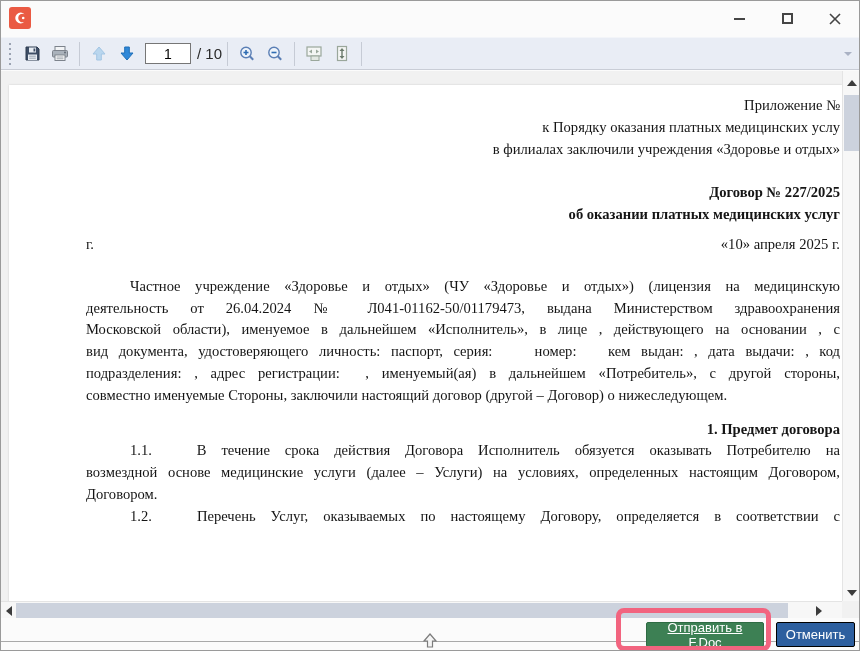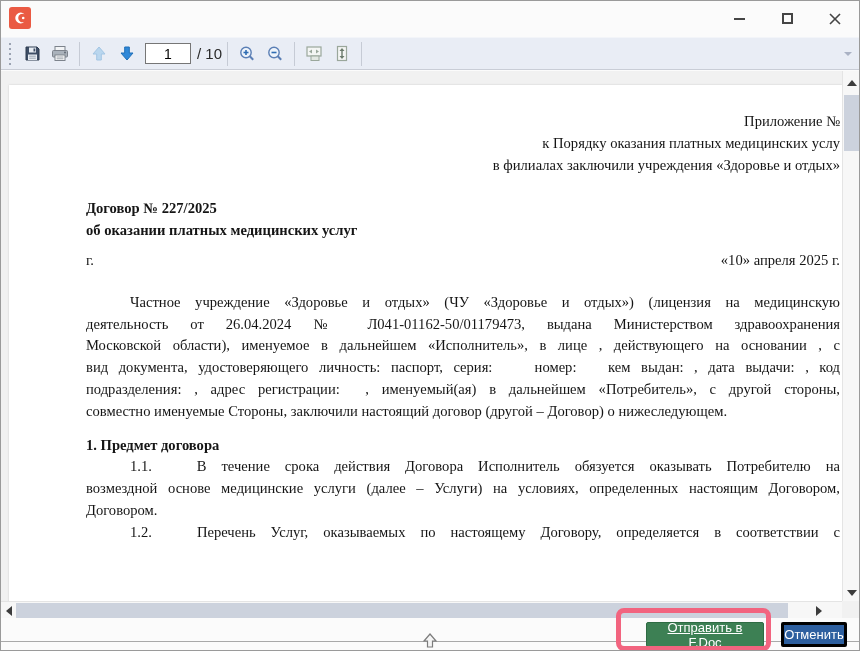--- a/index.html
+++ b/index.html
@@ -19,24 +19,24 @@
   .grip { width:5px; height:22px; margin:0 6px 0 2px; background:repeating-linear-gradient(to bottom,#9ba3b2 0 2px,transparent 2px 5px); background-size:2px 100%; background-repeat:no-repeat; background-position:center; }
   .tbtn { width:28px; height:26px; border:none; background:transparent; display:flex; align-items:center; justify-content:center; cursor:pointer; border-radius:3px; }
   .tsep { width:1px; height:24px; background:#c6cbd5; margin:0 5px; }
   .page-input { width:46px; height:21px; border:1px solid #767676; background:#fff; text-align:center; font-size:14px; font-family:"Liberation Sans",sans-serif; margin:0 6px 0 4px; }
   .page-total { font-size:15px; color:#2a2a2a; margin-right:0; white-space:pre; }
   .toolbar-overflow { margin-left:auto; width:14px; height:20px; display:flex; align-items:center; justify-content:center; }
   .chev { width:0; height:0; border-left:4px solid transparent; border-right:4px solid transparent; border-top:4px solid #aab2c4; }
 
   
   .viewport { position:absolute; left:0; top:70px; right:0; height:547px; background:#f1f1f1; overflow:hidden; }
-  .page { position:absolute; left:8px; top:14px; right:17px; bottom:0; background:#ffffff; overflow:hidden; padding:26px 2px 0 77px; box-shadow:0 0 2px rgba(0,0,0,.15); }
+  .page { position:absolute; left:8px; top:14px; right:17px; bottom:0; background:#ffffff; overflow:hidden; padding:10px 2px 0 77px; box-shadow:0 0 2px rgba(0,0,0,.15); }
   .doc { font-family:"Liberation Serif",serif; font-size:14.6px; line-height:21.8px; color:#151515; }
   .doc .right { text-align:right; }
-  .doc .center { text-align:left; }
+  .doc .center { text-align:right; }
   .doc .bold { font-weight:bold; }
   .line { text-align:justify; text-align-last:justify; white-space:normal; }
   .line.last { text-align-last:auto; }
   .line.indent { text-indent:44px; }
   .daterow { display:flex; justify-content:space-between; margin-top:8px; }
   .titleblock { margin-top:22px; }
   .para { margin-top:20px; }
   .nameblock { margin-top:2px; position:relative; }
   .nameline { border-bottom:1px solid #2b2b2b; text-align:center; position:relative; padding-bottom:1px; }
   .namecomma { position:absolute; right:2px; bottom:1px; }
@@ -56,21 +56,21 @@
   .varrow.up { top:4px; } .varrow.down { bottom:0; }
   .tri-up { width:0;height:0;border-left:5px solid transparent;border-right:5px solid transparent;border-bottom:6px solid #3c3c3c; }
   .tri-down { width:0;height:0;border-left:5px solid transparent;border-right:5px solid transparent;border-top:6px solid #3c3c3c; }
   .scroll-corner { position:absolute; right:0; bottom:0; width:17px; height:17px; background:#f1f1f1; }
 
   
   .footer { position:absolute; left:0; top:617px; right:0; bottom:0; background:#fbfbfb; }
   .footer-line { position:absolute; left:0; right:0; top:23px; height:1px; background:#a9a9a9; }
   .btn { position:absolute; top:4px; height:25px; border-radius:2px; color:#fff; font-size:13px; font-family:"Liberation Sans",sans-serif; cursor:pointer; display:flex; align-items:center; justify-content:center; padding:0 12px; }
   .btn-send { right:95px; width:118px; background:#3d8054; border:1px solid #2e6b43; z-index:2;text-decoration:underline; }
-  .btn-cancel { right:12px; width:66px; background:#2d5f9f; border:3px solid #000000; z-index:2; }
+  .btn-cancel { right:4px; width:79px; background:#2d5f9f; border:1px solid #000000; z-index:2; }
   .highlight { position:absolute; right:88px; top:-10px; width:155px; height:43px; border:5px solid #f2647f; border-radius:8px; z-index:3; pointer-events:none; }
   .pull-handle { position:absolute; left:50%; top:15px; transform:translateX(-50%); z-index:4; }
 </style>
 </head>
 <body>
 
 <div class="window">
 
   <div class="titlebar">
     <div class="app-icon">

